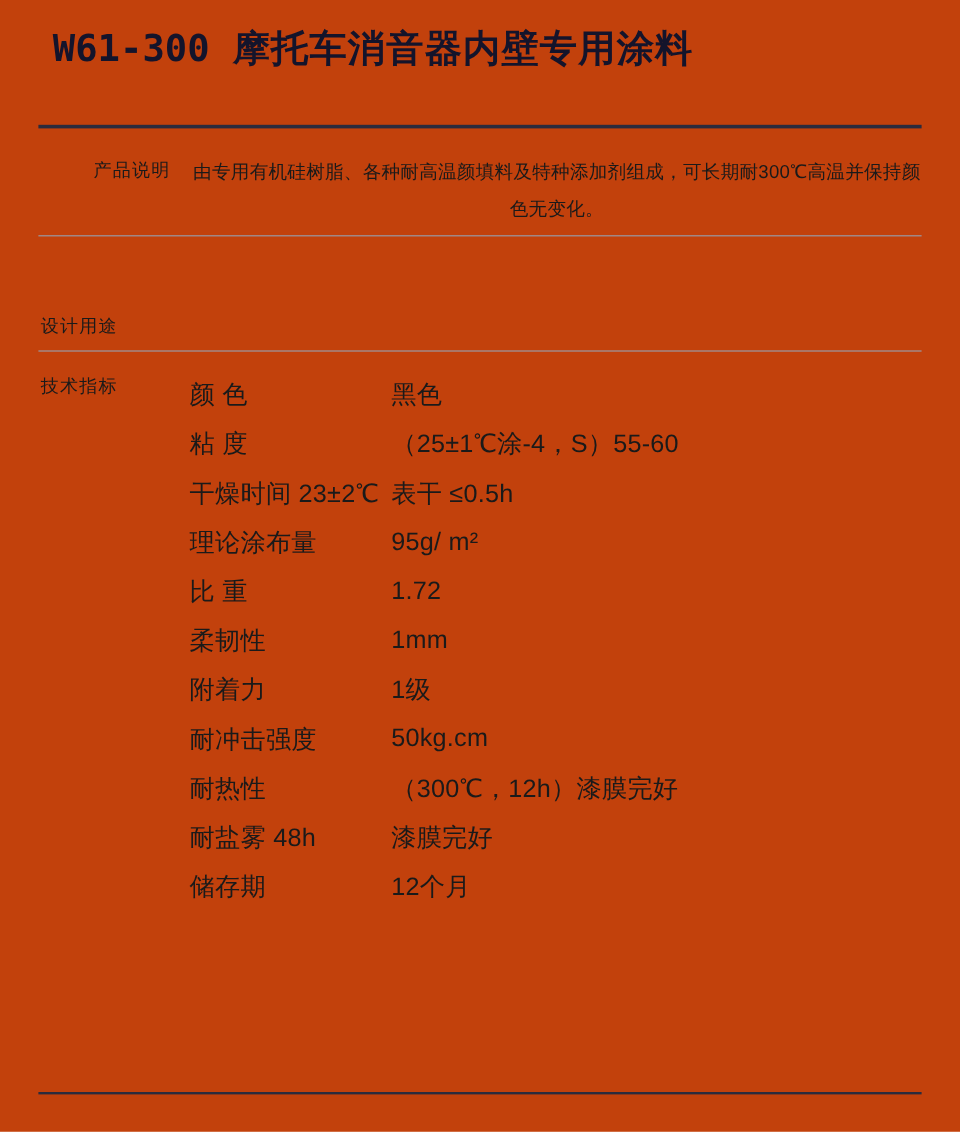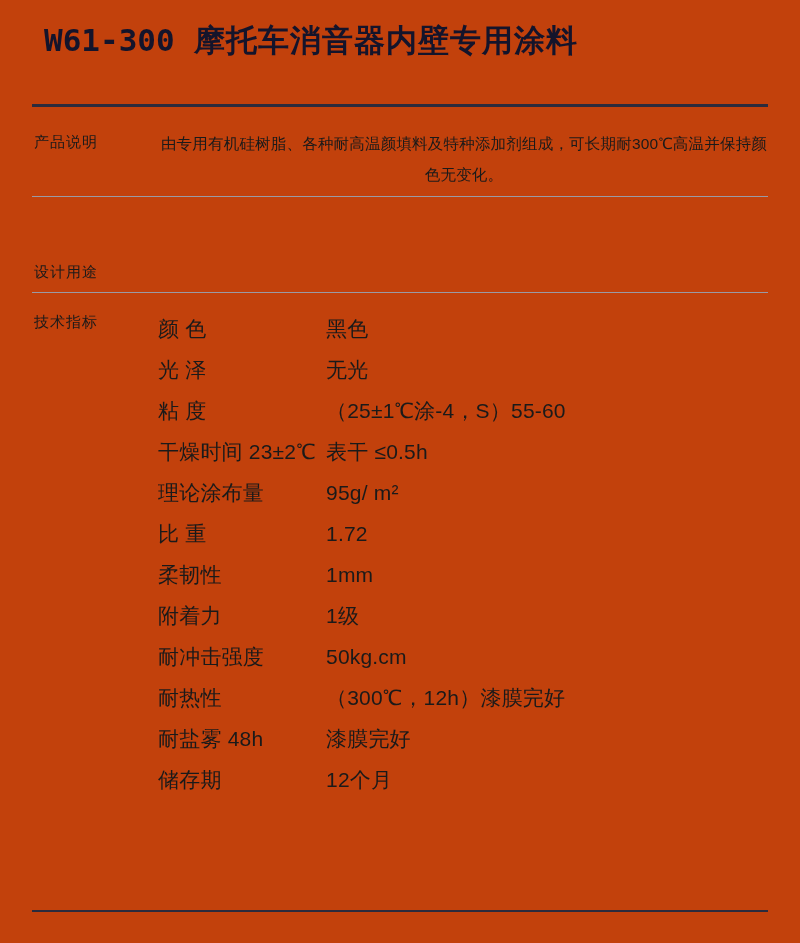--- a/index.html
+++ b/index.html
@@ -73,21 +73,21 @@
     position: absolute;
     left: 158px;
     width: 612px;
     font-size: 15.5px;
     line-height: 31px;
     color: #1a1a1a;
     letter-spacing: 0.2px;
     text-align: center;
   }
 
-  .lbl-desc { top: 133px; }
+  .lbl-desc { top: 133px; margin-left: 44px; }
   .body-desc { top: 128px; }
 
   .lbl-use { top: 219px; margin-top: 44px; }
   .body-use { top: 214px; }
 
   .lbl-spec { top: 313px; }
 
   .spec-table {
     position: absolute;
     left: 158px;
@@ -133,24 +133,20 @@
 
   <div class="section-label lbl-spec">技术指标</div>
 
   <table class="spec-table">
     <tbody>
       <tr>
         <td class="name">颜  色</td>
         <td class="val">黑色</td>
       </tr>
       <tr>
-        <td class="name">光  泽</td>
-        <td class="val">无光</td>
-      </tr>
-      <tr>
         <td class="name">粘  度</td>
         <td class="val">（25±1℃涂-4，S）55-60</td>
       </tr>
       <tr>
         <td class="name">干燥时间 23±2℃</td>
         <td class="val">表干  ≤0.5h</td>
       </tr>
       <tr>
         <td class="name">理论涂布量</td>
         <td class="val">95g/ m²</td>

